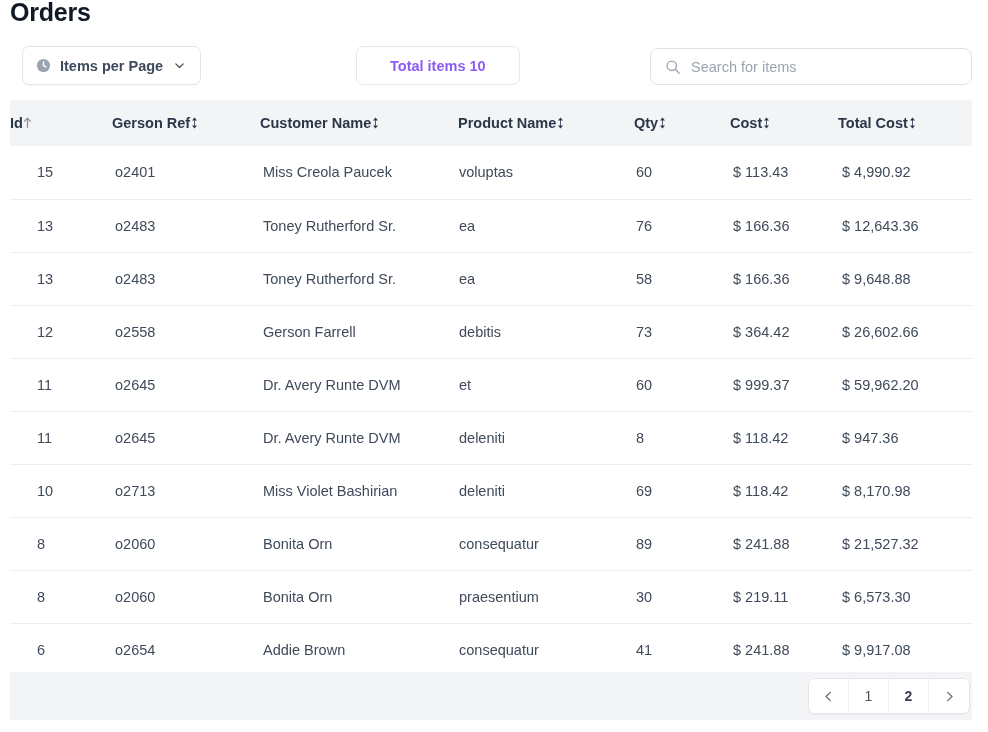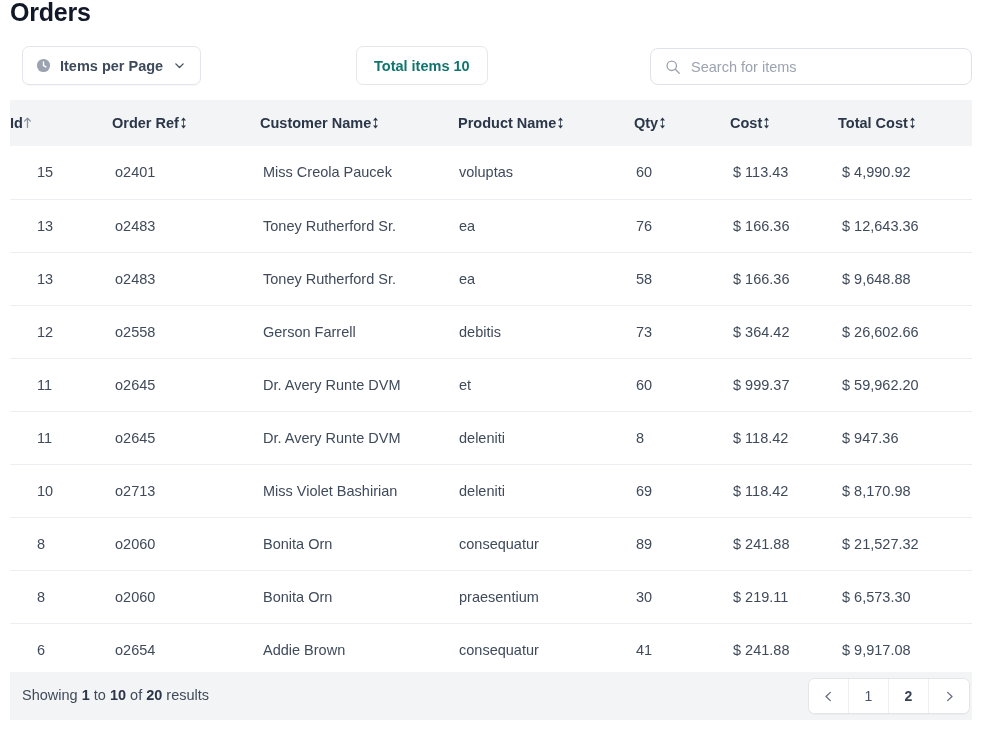--- a/index.html
+++ b/index.html
@@ -33,25 +33,25 @@
     box-shadow: 0 1px 1px rgba(17,24,39,0.03);
   }
   .btn-ipp-label {
     font-size: 14.5px; font-weight: bold; color: #3d4a5c; white-space: nowrap;
   }
   .clock-ico { width: 15px; height: 15px; display: block; flex: 0 0 auto; }
   .chev { width: 13px; height: 13px; display: block; flex: 0 0 auto; margin-left: 1px;}
 
   .badge-total {
     position: absolute; left: 346px; top: 0;
-    height: 39px; padding: 0 17px;
+    height: 39px; padding: 0 33px;
     display: flex; align-items: center;
     background: #ffffff; border: 1px solid #e5e7eb;
     border-radius: 7px;
-    font-size: 14.5px; font-weight: bold; color: #0f766e;
+    font-size: 14.5px; font-weight: bold; color: #8b5cf6;
     white-space: nowrap;
   }
 
   .search-wrap {
     position: absolute; left: 640px; top: 2px;
     width: 322px; height: 37px;
     display: flex; align-items: center; gap: 10px;
     padding: 0 14px;
     background: #ffffff; border: 1px solid #dfe3e8; border-radius: 8px;
   }
@@ -195,21 +195,21 @@
               <span>Id</span>
               <span>
                 <svg class="sort-up" viewBox="0 0 9 12" aria-hidden="true">
                   <path d="M4.5 1.2 L4.5 10.4 M1.6 4.1 L4.5 1.2 L7.4 4.1" stroke="#8b93a1" stroke-width="1.3" fill="none" stroke-linecap="round" stroke-linejoin="round"></path>
                 </svg>
               </span>
             </span>
           </th>
           <th class="c-ref">
             <span class="th-inner">
-              <span>Order Ref</span>
+              <span>Gerson Ref</span>
               <span>
                 <svg class="sort-ico" viewBox="0 0 9 12" aria-hidden="true">
                   <path d="M4.5 0.6 L7 3.6 L2 3.6 Z" fill="#2b3648"></path>
                   <path d="M4.5 11.4 L7 8.4 L2 8.4 Z" fill="#2b3648"></path>
                   <rect x="4.1" y="3.2" width="0.8" height="5.6" fill="#2b3648"></rect>
                 </svg>
               </span>
             </span>
           </th>
           <th class="c-cust">
@@ -363,29 +363,20 @@
             <td class="c-prod">consequatur</td>
             <td class="c-qty">41</td>
             <td class="c-cost">$ 241.88</td>
             <td class="c-tot">$ 9,917.08</td>
           </tr>
         </tbody>
     </table>
   </div>
 
   <div class="footer">
-    <div class="showing">
-      <span>Showing</span>
-      <b>1</b>
-      <span>to</span>
-      <b>10</b>
-      <span>of</span>
-      <b>20</b>
-      <span>results</span>
-    </div>
 
     <div class="pager">
       <div class="pg pg-arrow">
         <span>
           <svg viewBox="0 0 12 12" aria-hidden="true">
             <path d="M8 1.5 L3.3 6 L8 10.5" stroke="#6b7280" stroke-width="1.5" fill="none" stroke-linecap="round" stroke-linejoin="round"></path>
           </svg>
         </span>
       </div>
       <div class="pg num">1</div>

